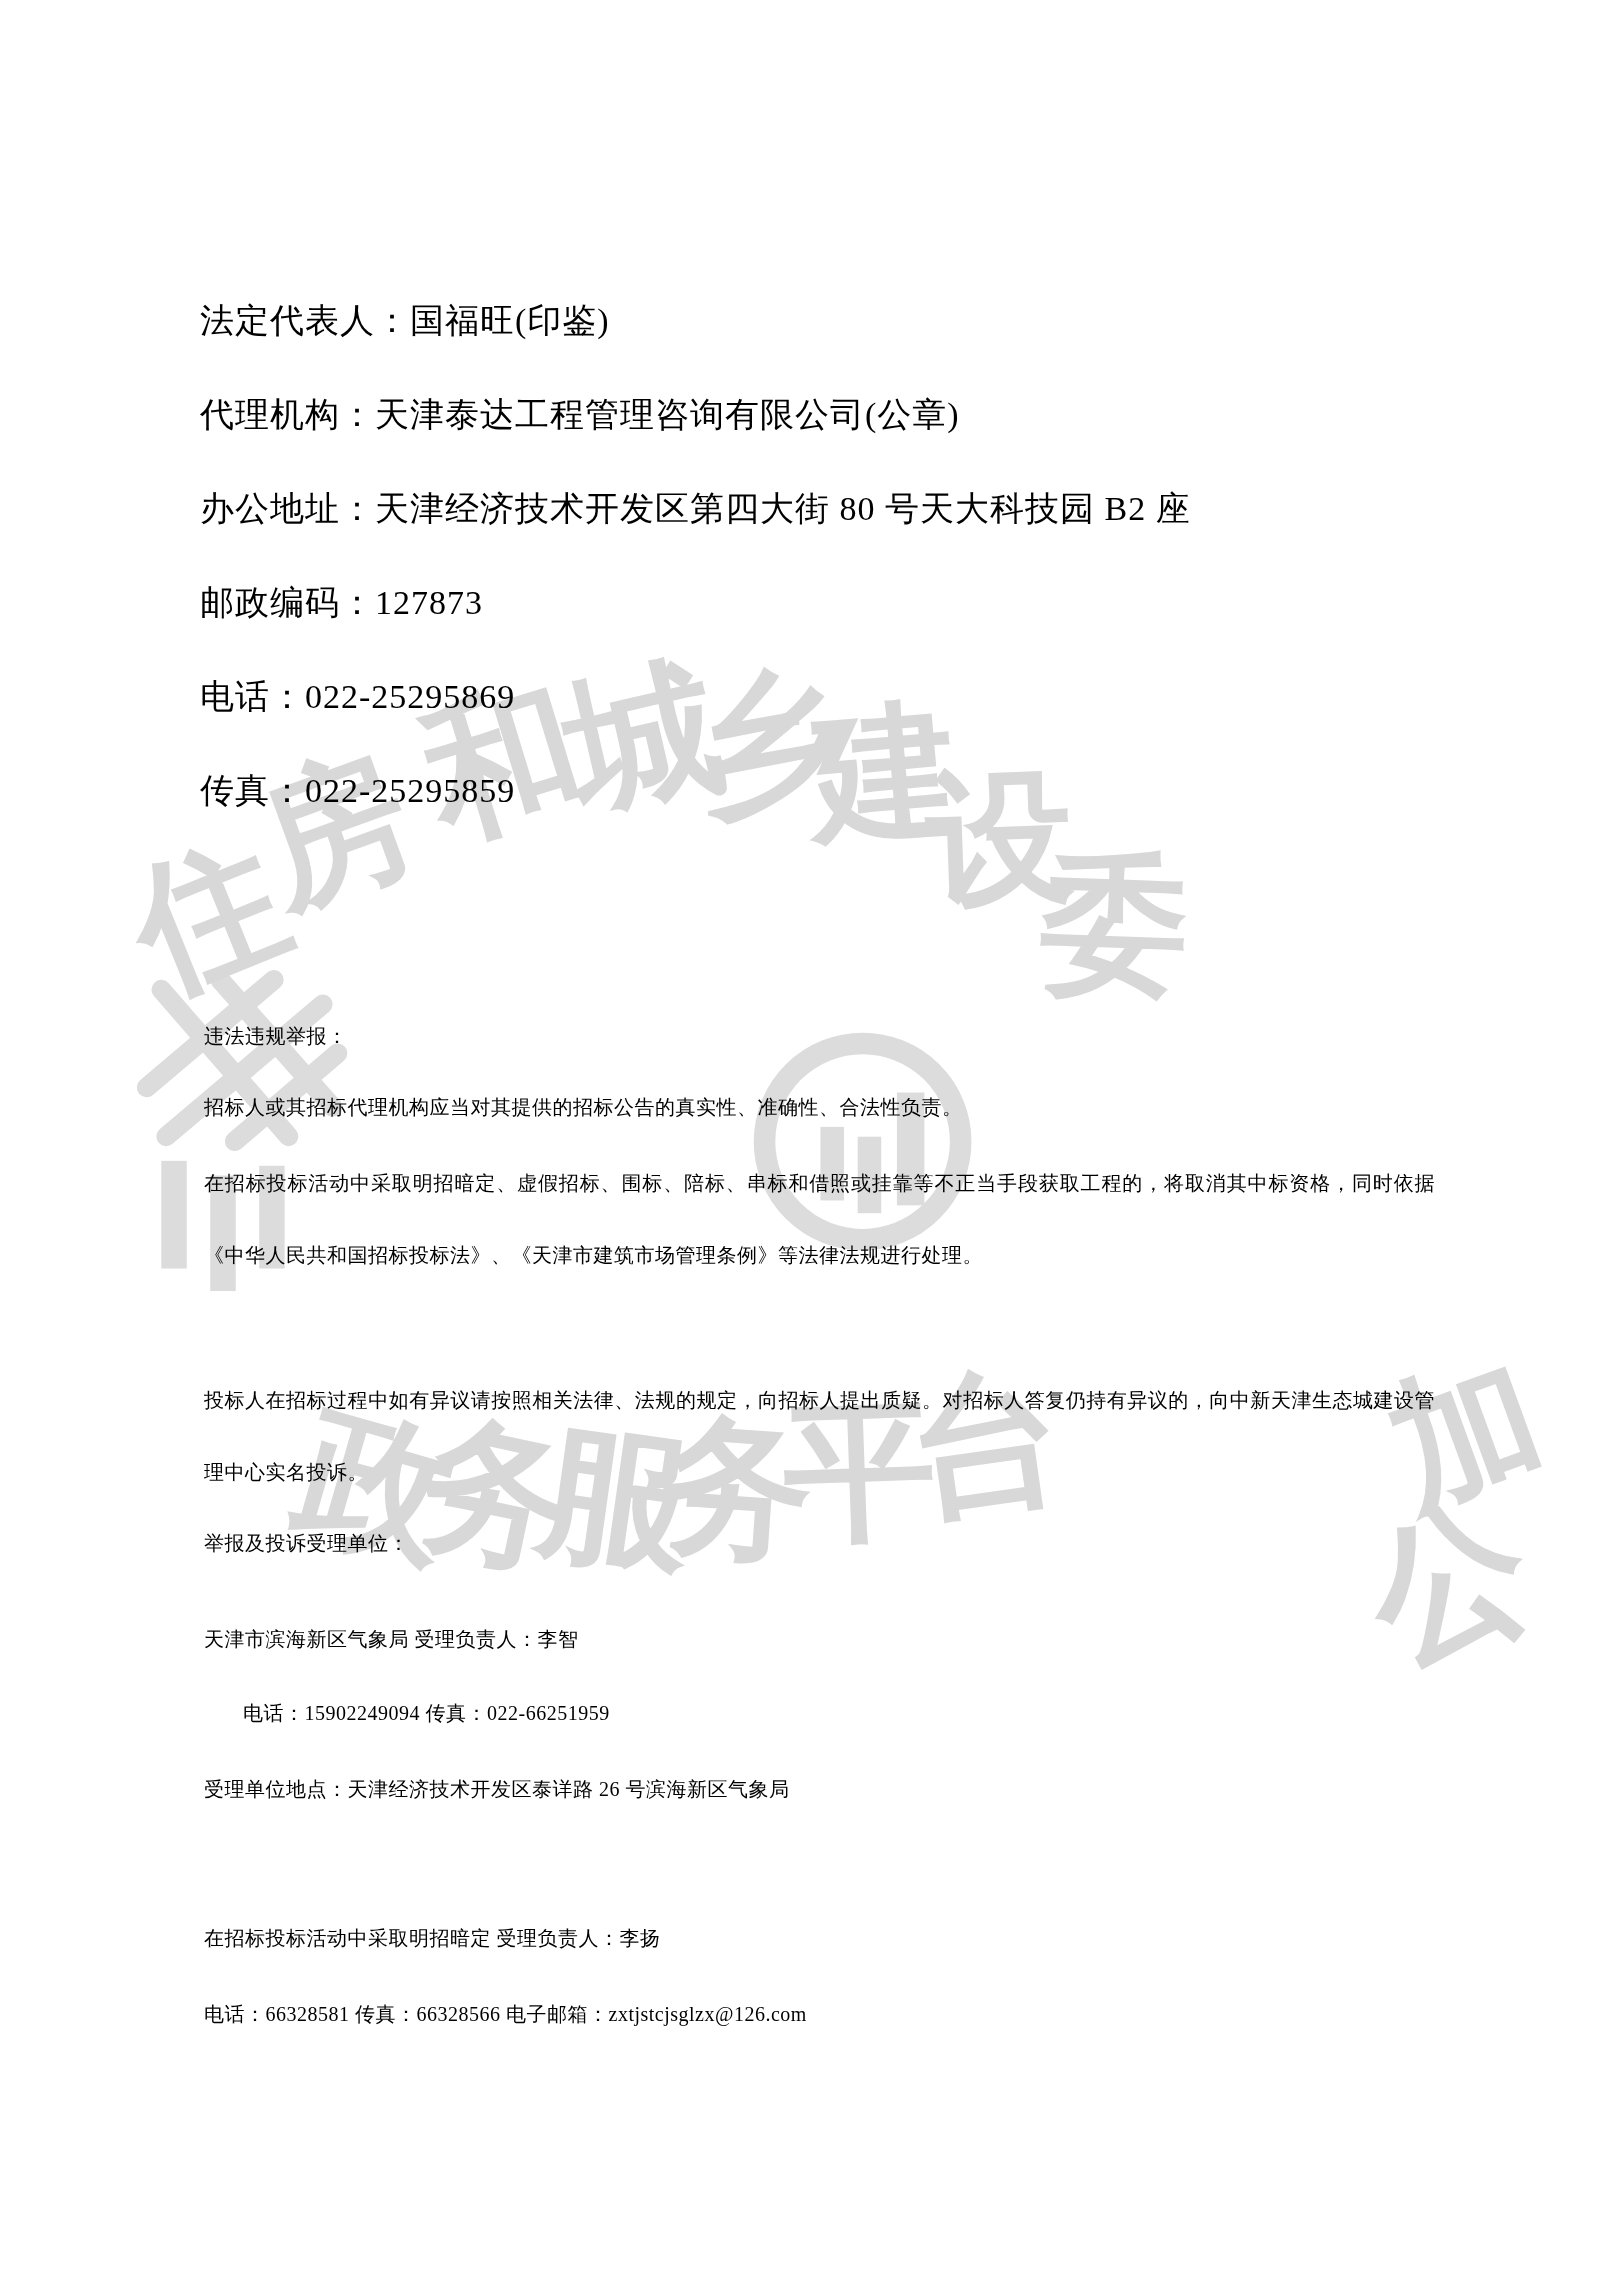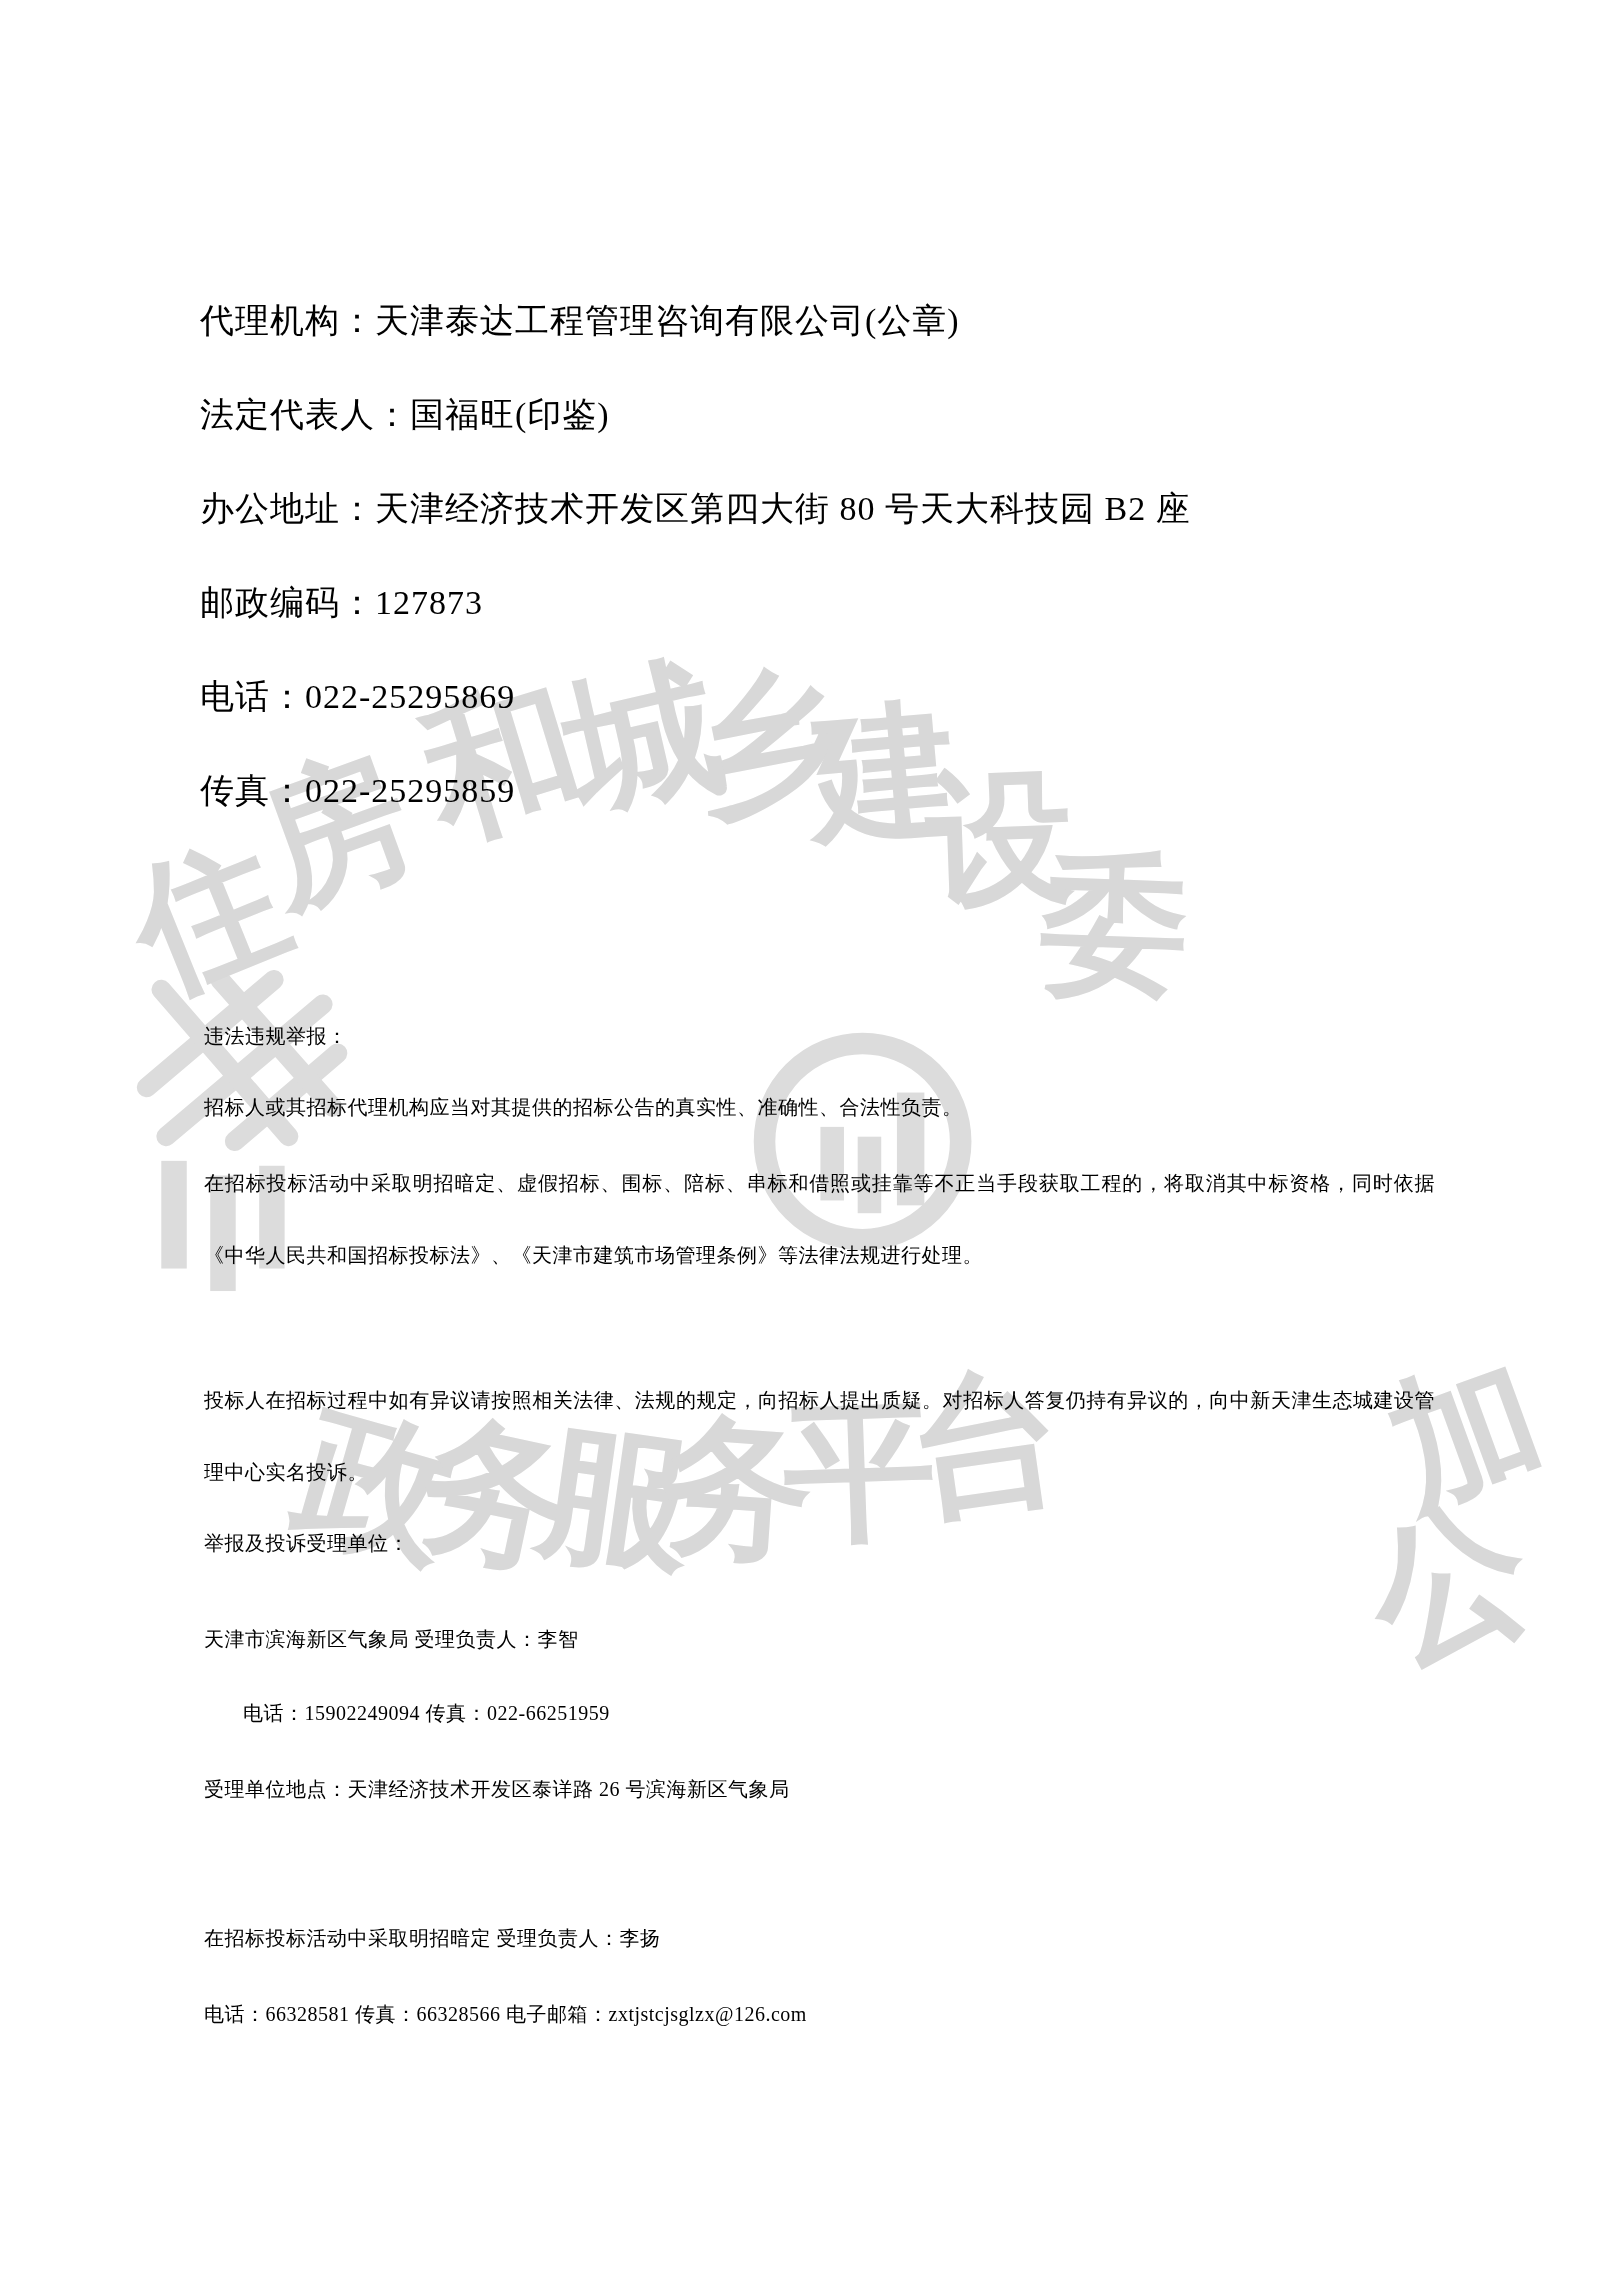--- a/index.html
+++ b/index.html
@@ -83,22 +83,22 @@
       <span class="wm-char" style="left: 541px; top: 1421px; font-size: 152px; color: rgb(216, 216, 216); transform: rotate(8deg);">服</span>
       <span class="wm-char" style="left: 661px; top: 1413px; font-size: 152px; color: rgb(216, 216, 216); transform: rotate(4deg);">务</span>
       <span class="wm-char" style="left: 784px; top: 1396px; font-size: 152px; color: rgb(216, 216, 216); transform: rotate(-2deg);">平</span>
       <span class="wm-char" style="left: 910px; top: 1368px; font-size: 152px; color: rgb(216, 216, 216); transform: rotate(-8deg);">台</span>
       <span class="wm-char" style="left: 1392px; top: 1360px; font-size: 147px; color: rgb(216, 216, 216); transform: rotate(-20deg);">加</span>
       <span class="wm-char" style="left: 1370px; top: 1504px; font-size: 157px; color: rgb(216, 216, 216); transform: rotate(-20deg);">公</span>
     </div>
 
   <div class="doc-layer">
     <div class="contact-block" id="contact-block">
+        <div class="contact-line">法定代表人：国福旺(印鉴)</div>
         <div class="contact-line">代理机构：天津泰达工程管理咨询有限公司(公章)</div>
-        <div class="contact-line">法定代表人：国福旺(印鉴)</div>
         <div class="contact-line">办公地址：天津经济技术开发区第四大街 80 号天大科技园 B2 座</div>
         <div class="contact-line">邮政编码：127873</div>
         <div class="contact-line">电话：022-25295869</div>
         <div class="contact-line">传真：022-25295859</div>
       </div>
     <div id="body-blocks">
         <div class="body-line" style="top: 1000px;">违法违规举报：</div>
         <div class="body-line" style="top: 1071px;">招标人或其招标代理机构应当对其提供的招标公告的真实性、准确性、合法性负责。</div>
         <div class="body-line justify" style="top: 1147px;">在招标投标活动中采取明招暗定、虚假招标、围标、陪标、串标和借照或挂靠等不正当手段获取工程的，将取消其中标资格，同时依据《中华人民共和国招标投标法》、《天津市建筑市场管理条例》等法律法规进行处理。</div>
         <div class="body-line justify" style="top: 1364px;">投标人在招标过程中如有异议请按照相关法律、法规的规定，向招标人提出质疑。对招标人答复仍持有异议的，向中新天津生态城建设管理中心实名投诉。</div>

